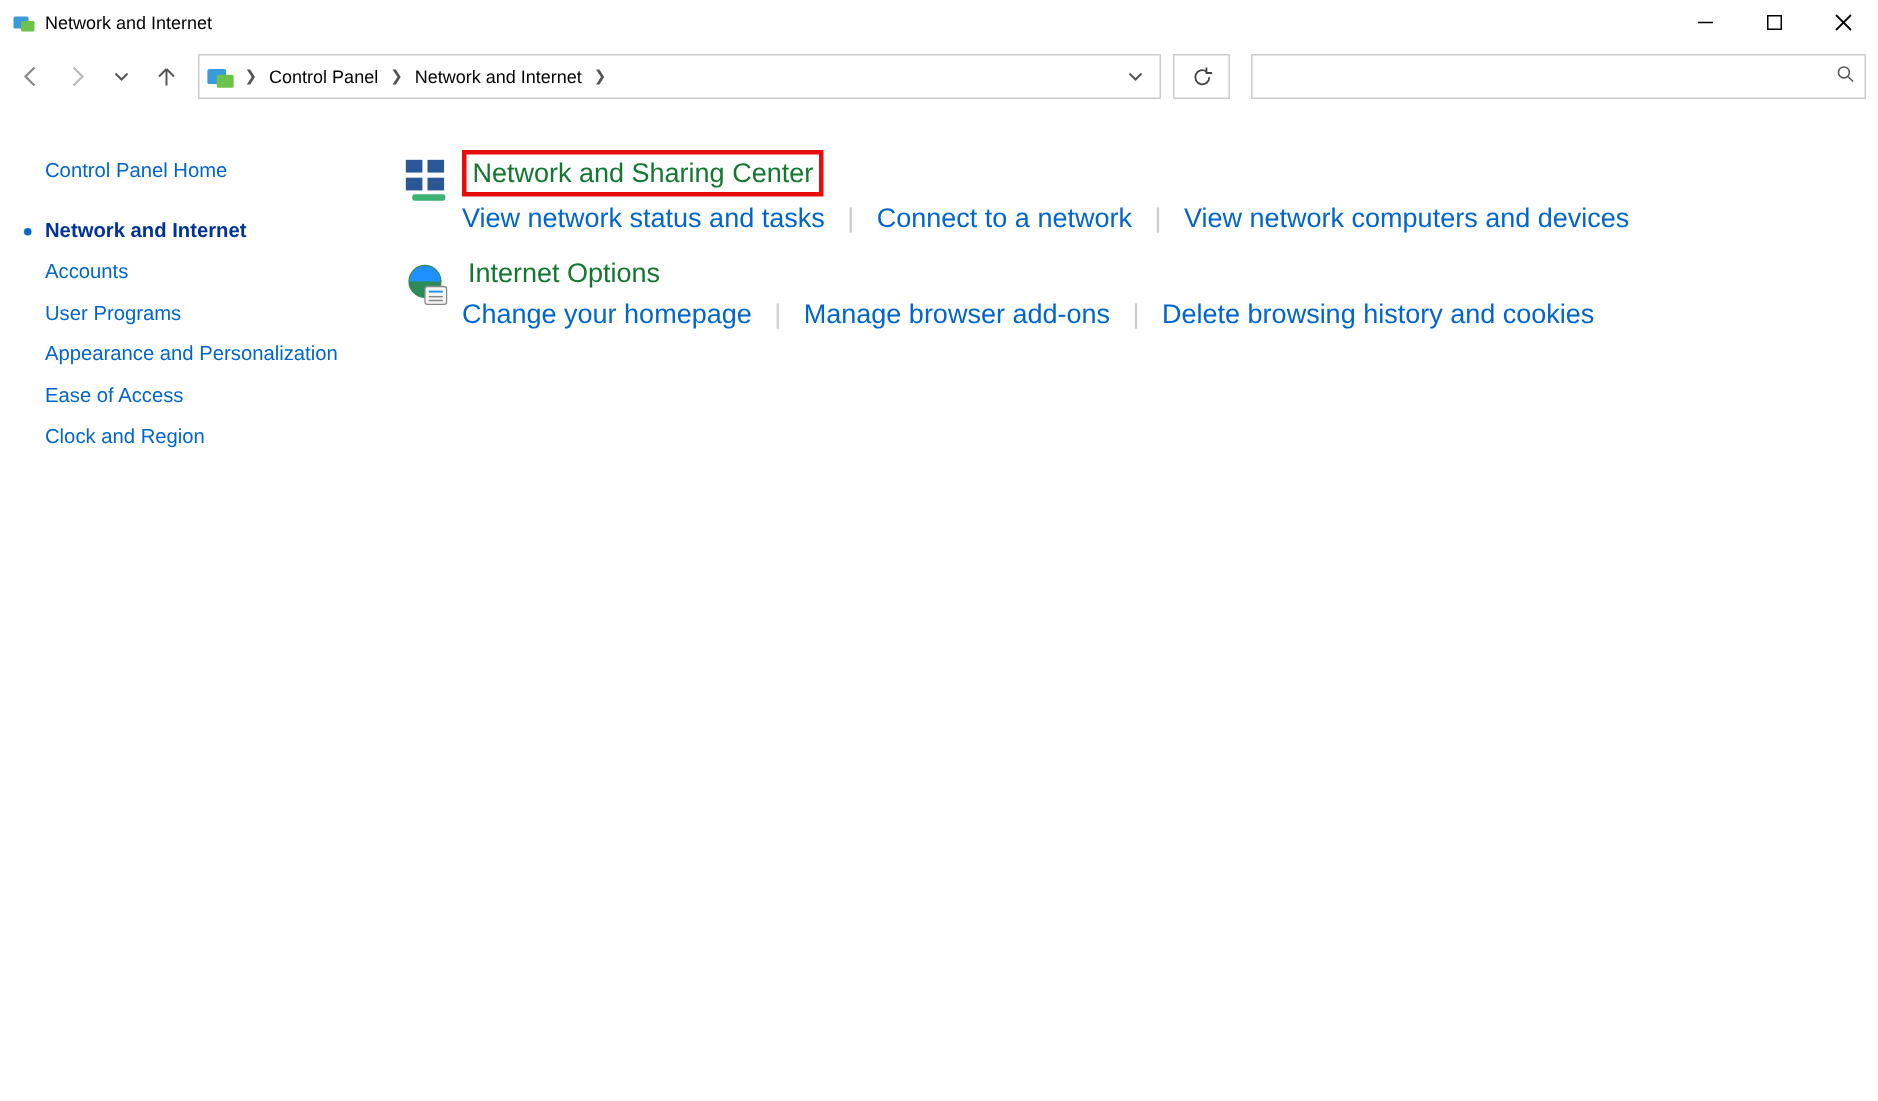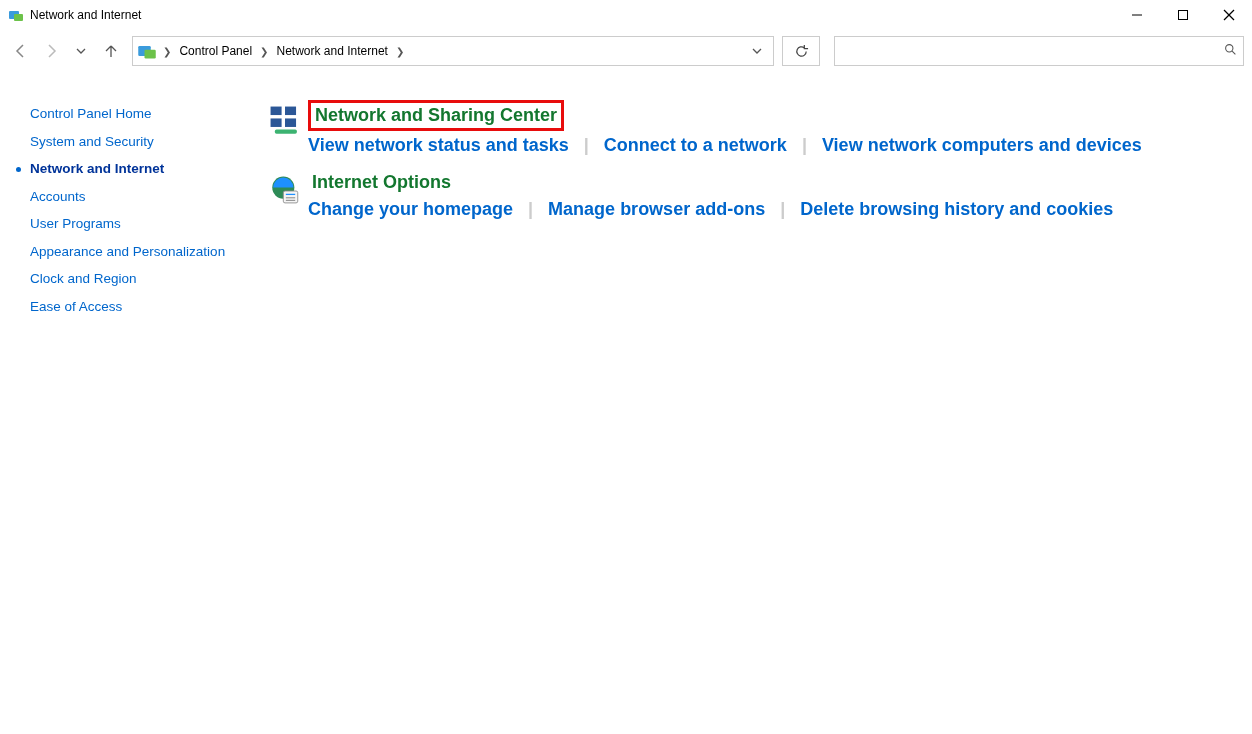--- a/index.html
+++ b/index.html
@@ -113,21 +113,21 @@
   .sidebar a {
     display:block;
     color:#0066cc;
     text-decoration:none;
     font-size: 13.5px;
     line-height: 1.3;
     padding: 5px 0;
     cursor:pointer;
   }
   .sidebar a.home {
-    margin-bottom: 0;
+    margin-bottom: 12px;
   }
   .sidebar .active-wrap {
     position:relative;
   }
   .sidebar .active-wrap::before {
     content:"";
     position:absolute;
     left:-14px; top:12px;
     width:5px;height:5px;
     background:#0066cc;
@@ -137,21 +137,20 @@
     font-weight: bold;
     color:#003399;
   }
   .content {
     flex:1;
     padding-left: 16px;
   }
   .section {
     display:flex;
     margin-bottom: 14px;
-    font-weight: bold;
   }
   .section .sec-icon {
     width: 40px;
     padding-top:4px;
   }
   .sec-icon svg { width:34px; height:34px; }
   .section .sec-body { flex:1; }
   .sec-heading {
     font-size: 18px;
     color:#13772f;
@@ -263,29 +262,28 @@
           <circle cx="6.5" cy="6.5" r="4.5" fill="none" stroke="#555" stroke-width="1.3"></circle>
           <line x1="10" y1="10" x2="14" y2="14" stroke="#555" stroke-width="1.3"></line>
         </svg>
     </span>
   </div>
 </div>
 
 <div class="body-area">
   <div class="sidebar">
     <a class="home">Control Panel Home</a>
-    <a>System and Security</a>
     <div class="active-wrap">
       <a class="active">Network and Internet</a>
     </div>
     <a>Accounts</a>
     <a>User Programs</a>
     <a>Appearance and Personalization</a>
+    <a>Ease of Access</a>
     <a>Clock and Region</a>
-    <a>Ease of Access</a>
   </div>
 
   <div class="content">
 
     <div class="section">
       <div class="sec-icon">
         <svg viewBox="0 0 40 40">
           <rect x="3" y="3" width="13" height="10" fill="#2b5797"></rect>
           <rect x="20" y="3" width="13" height="10" fill="#2b5797"></rect>
           <rect x="3" y="17" width="13" height="10" fill="#2b5797"></rect>

